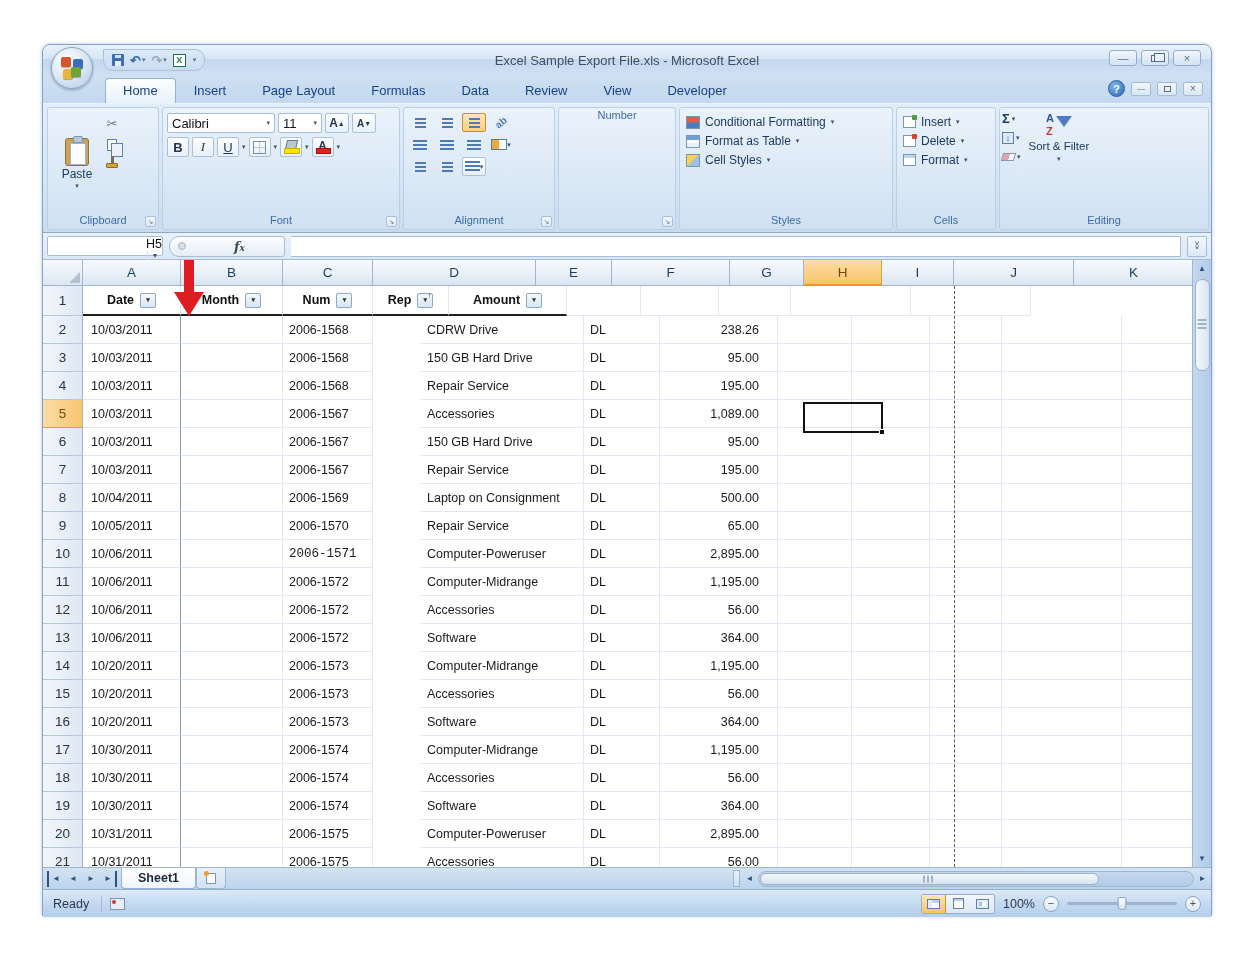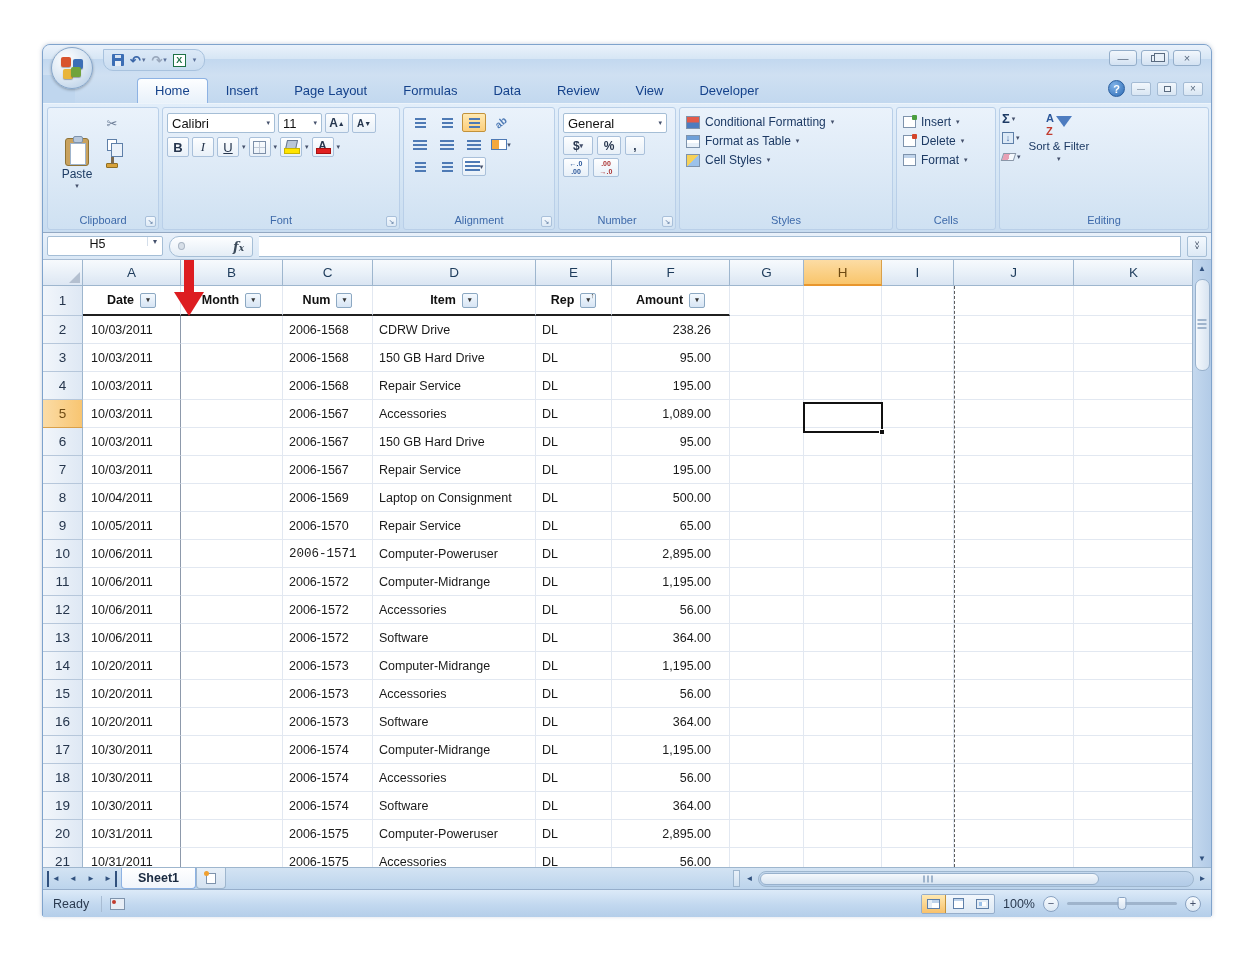--- a/index.html
+++ b/index.html
@@ -40,21 +40,21 @@
   .win-ctrls { position:absolute; right:10px; top:5px; display:flex; gap:4px; z-index:5; }
   .wbtn { width:28px; height:16px; border:1px solid #94AECA; border-radius:3px;
           background:linear-gradient(#F2F7FC,#D3E2F2); color:#5A6B80; font-size:11px;
           display:flex; align-items:center; justify-content:center; line-height:1; }
   .restore-glyph { width:9px; height:7px; border:1px solid #5A6B80; position:relative; background:#E8F0F8; }
   .restore-glyph::before { content:""; position:absolute; left:2px; top:-3px; width:9px; height:7px;
                            border:1px solid #5A6B80; background:#E8F0F8; }
 
   
   .tabrow { height:28px; display:flex; align-items:flex-end; padding-left:62px; position:relative;
-            background:linear-gradient(#CFE0F2,#C2D8EF);margin-left:32px; }
+            background:linear-gradient(#CFE0F2,#C2D8EF); }
   .rtab { padding:4px 17px 5px; font-size:13px; color:#15428B; border:1px solid transparent;
           border-bottom:none; border-radius:4px 4px 0 0; }
   .rtab.active { background:linear-gradient(#FDFEFF,#E8F1FA); border-color:#8DB2E3; font-weight:normal; }
   .tab-right-ctrls { position:absolute; right:8px; top:5px; display:flex; align-items:center; gap:6px; }
   .help-btn { width:17px; height:17px; border-radius:50%; color:#fff; font-size:11px; font-weight:bold;
               background:radial-gradient(circle at 35% 30%, #7FB2E8, #2E6CB5); border:1px solid #2A5E9E;
               display:flex; align-items:center; justify-content:center; }
   .sbtn { width:20px; height:14px; border:1px solid #A4BBD4; border-radius:2px; color:#5A6B80;
           background:linear-gradient(#F2F7FC,#D9E6F3); font-size:10px;
           display:flex; align-items:center; justify-content:center; line-height:1; }
@@ -179,24 +179,24 @@
             border-right:8px solid transparent; border-top:11px solid #4D7CC0; }
   .binoc { position:relative; width:26px; height:26px; }
   .binoc::before, .binoc::after { content:""; position:absolute; bottom:2px; width:11px; height:13px;
             background:linear-gradient(#7FA3CC,#31517E); border-radius:3px 3px 5px 5px; border:1px solid #2A4668; }
   .binoc::before { left:0; } .binoc::after { right:0; }
 
   
   .fbar { height:27px; background:linear-gradient(#E9F1FA,#DAE8F6); border-bottom:1px solid #A8BCD3;
           display:flex; align-items:center; padding:0 4px; gap:6px; }
   .namebox { width:116px; height:20px; background:#fff; border:1px solid #A5BED6; border-radius:2px;
-             display:flex; align-items:flex-start; }
+             display:flex; align-items:flex-end;flex-direction:column; }
   .namebox-val { flex:1; text-align:center; font-size:12.5px; color:#111; }
   .namebox-drop { width:15px; font-size:8px; color:#44506B; text-align:center; border-left:1px solid #D4DEEA; }
-  .fx-pill { width:84px; height:21px; background:linear-gradient(#FDFEFF,#E4EDF6); border:1px solid #A5BED6;
+  .fx-pill { width:116px; height:21px; background:linear-gradient(#FDFEFF,#E4EDF6); border:1px solid #A5BED6;
              border-radius:10px 3px 3px 10px; display:flex; align-items:center; padding:0 8px; gap:48px; }
   .fx-dot { width:8px; height:8px; border-radius:50%; background:#D7DFE8; border:1px solid #AAB6C4; }
   .fx-sym { font-family:"DejaVu Serif", serif; font-style:italic; font-weight:bold; font-size:13px; color:#3B4A5A; }
   .fx-input { flex:1; height:21px; background:#fff; border:1px solid #A5BED6; border-left:none; }
   .fbar-chevron { width:20px; height:21px; border:1px solid #A5BED6; border-radius:2px;
                   background:linear-gradient(#F4F9FE,#DDE9F5); color:#26364E; font-size:8px;
                   display:flex; flex-direction:column; align-items:center; justify-content:center; line-height:4px; }
 
   
   .gridwrap { display:flex; height:607px; background:#fff; }
@@ -219,21 +219,21 @@
   .rowh.selr { background:linear-gradient(90deg,#FBDCA6,#F8C571); border-bottom:1px solid #D9A04A; color:#6E4A12; }
   .cell { flex:none; background:#fff; border-right:1px solid #E2E8F1; border-bottom:1px solid #E2E8F1;
           font-size:12.5px; color:#1A1A1A; display:flex; align-items:center; white-space:nowrap; overflow:hidden; }
   .hcell { font-weight:bold; justify-content:center; gap:6px; border-bottom:2px solid #1F1F1F !important; color:#111; }
   .fbtn { width:16px; height:15px; flex:none; border:1px solid #8CA8C2; border-radius:2px;
           background:linear-gradient(#F4F9FE,#D7E5F4); font-size:7px; color:#333;
           display:flex; align-items:center; justify-content:center; position:relative; }
   .sortmark { position:absolute; right:1px; top:-1px; font-size:7px; color:#222; line-height:6px; }
   .c-date { padding-left:8px; border-right:1px solid #8D99AB; }
   .c-num { padding-left:6px; }
-  .c-item { padding-left:6px; }
+  .c-item { padding-left:6px;margin-left:48px; }
   .c-rep { padding-left:6px; }
   .c-amt { justify-content:flex-end; padding-right:18px; }
 
   .pagebreak-line { position:absolute; left:911px; top:26px; bottom:0; width:0;
                     border-left:1px dashed #5B5B5B; pointer-events:none; }
   .sel-box { position:absolute; left:760px; top:142px; width:80px; height:31px;
              border:2px solid #111; background:transparent; pointer-events:none; }
   .fill-handle { position:absolute; right:-4px; bottom:-4px; width:6px; height:6px; background:#111; border:1px solid #fff; }
 
   
@@ -323,20 +323,21 @@
           <span class="redo-glyph">↷</span>
           <span class="mini-drop">▾</span>
         </span>
       <span class="qbtn">
           <span class="icon-xls">X</span>
         </span>
       <span class="qbtn">
           <span class="mini-drop">▾</span>
         </span>
     </div>
+    <div class="title-text">Excel Sample Export File.xls - Microsoft Excel</div>
     <div class="win-ctrls">
       <span class="wbtn">
           <span>—</span>
         </span>
       <span class="wbtn">
           <span class="restore-glyph"></span>
         </span>
       <span class="wbtn">
           <span>×</span>
         </span>
@@ -484,40 +485,20 @@
                 <span class="dropdown8">▾</span>
               </span>
           </div>
         </div>
       </div>
       <div class="rgrp-label">Alignment</div>
       <div class="launcher">↘</div>
     </div>
 
     <div class="rgrp g-num">
-      <div class="rgrp-body">
-        <div class="num-col">
-          <span class="combo combo-fmt">
-              <span>General</span>
-              <span class="dropdown8">▾</span>
-            </span>
-          <div class="num-row">
-            <span class="rbtn seg nbtn n-dollar">
-                <span>$</span>
-                <span class="dropdown8">▾</span>
-              </span>
-            <span class="rbtn seg nbtn n-pct">%</span>
-            <span class="rbtn seg nbtn n-comma">,</span>
-          </div>
-          <div class="num-row">
-            <span class="rbtn seg decbtn dec-inc">←.0 .00</span>
-            <span class="rbtn seg decbtn dec-dec">.00 →.0</span>
-          </div>
-        </div>
-      </div>
       <div class="rgrp-label">Number</div>
       <div class="launcher">↘</div>
     </div>
 
     <div class="rgrp g-styles">
       <div class="rgrp-body">
         <div class="styles-col">
           <div class="style-item">
               <span class="cf-ic"></span>
               <span>Conditional Formatting</span>
@@ -631,24 +612,20 @@
             <div class="cell hcell" style="width: 98px;">
               <span class="hlab">Date</span>
               <span class="fbtn">▾</span>
             </div>
             <div class="cell hcell" style="width: 102px;">
               <span class="hlab">Month</span>
               <span class="fbtn">▾</span>
             </div>
             <div class="cell hcell" style="width: 90px;">
               <span class="hlab">Num</span>
-              <span class="fbtn">▾</span>
-            </div>
-            <div class="cell hcell" style="width: 163px;">
-              <span class="hlab">Item</span>
               <span class="fbtn">▾</span>
             </div>
             <div class="cell hcell" style="width: 76px;">
               <span class="hlab">Rep</span>
               <span class="fbtn">▾<span class="sortmark">↑</span></span>
             </div>
             <div class="cell hcell" style="width: 118px;">
               <span class="hlab">Amount</span>
               <span class="fbtn">▾</span>
             </div>

